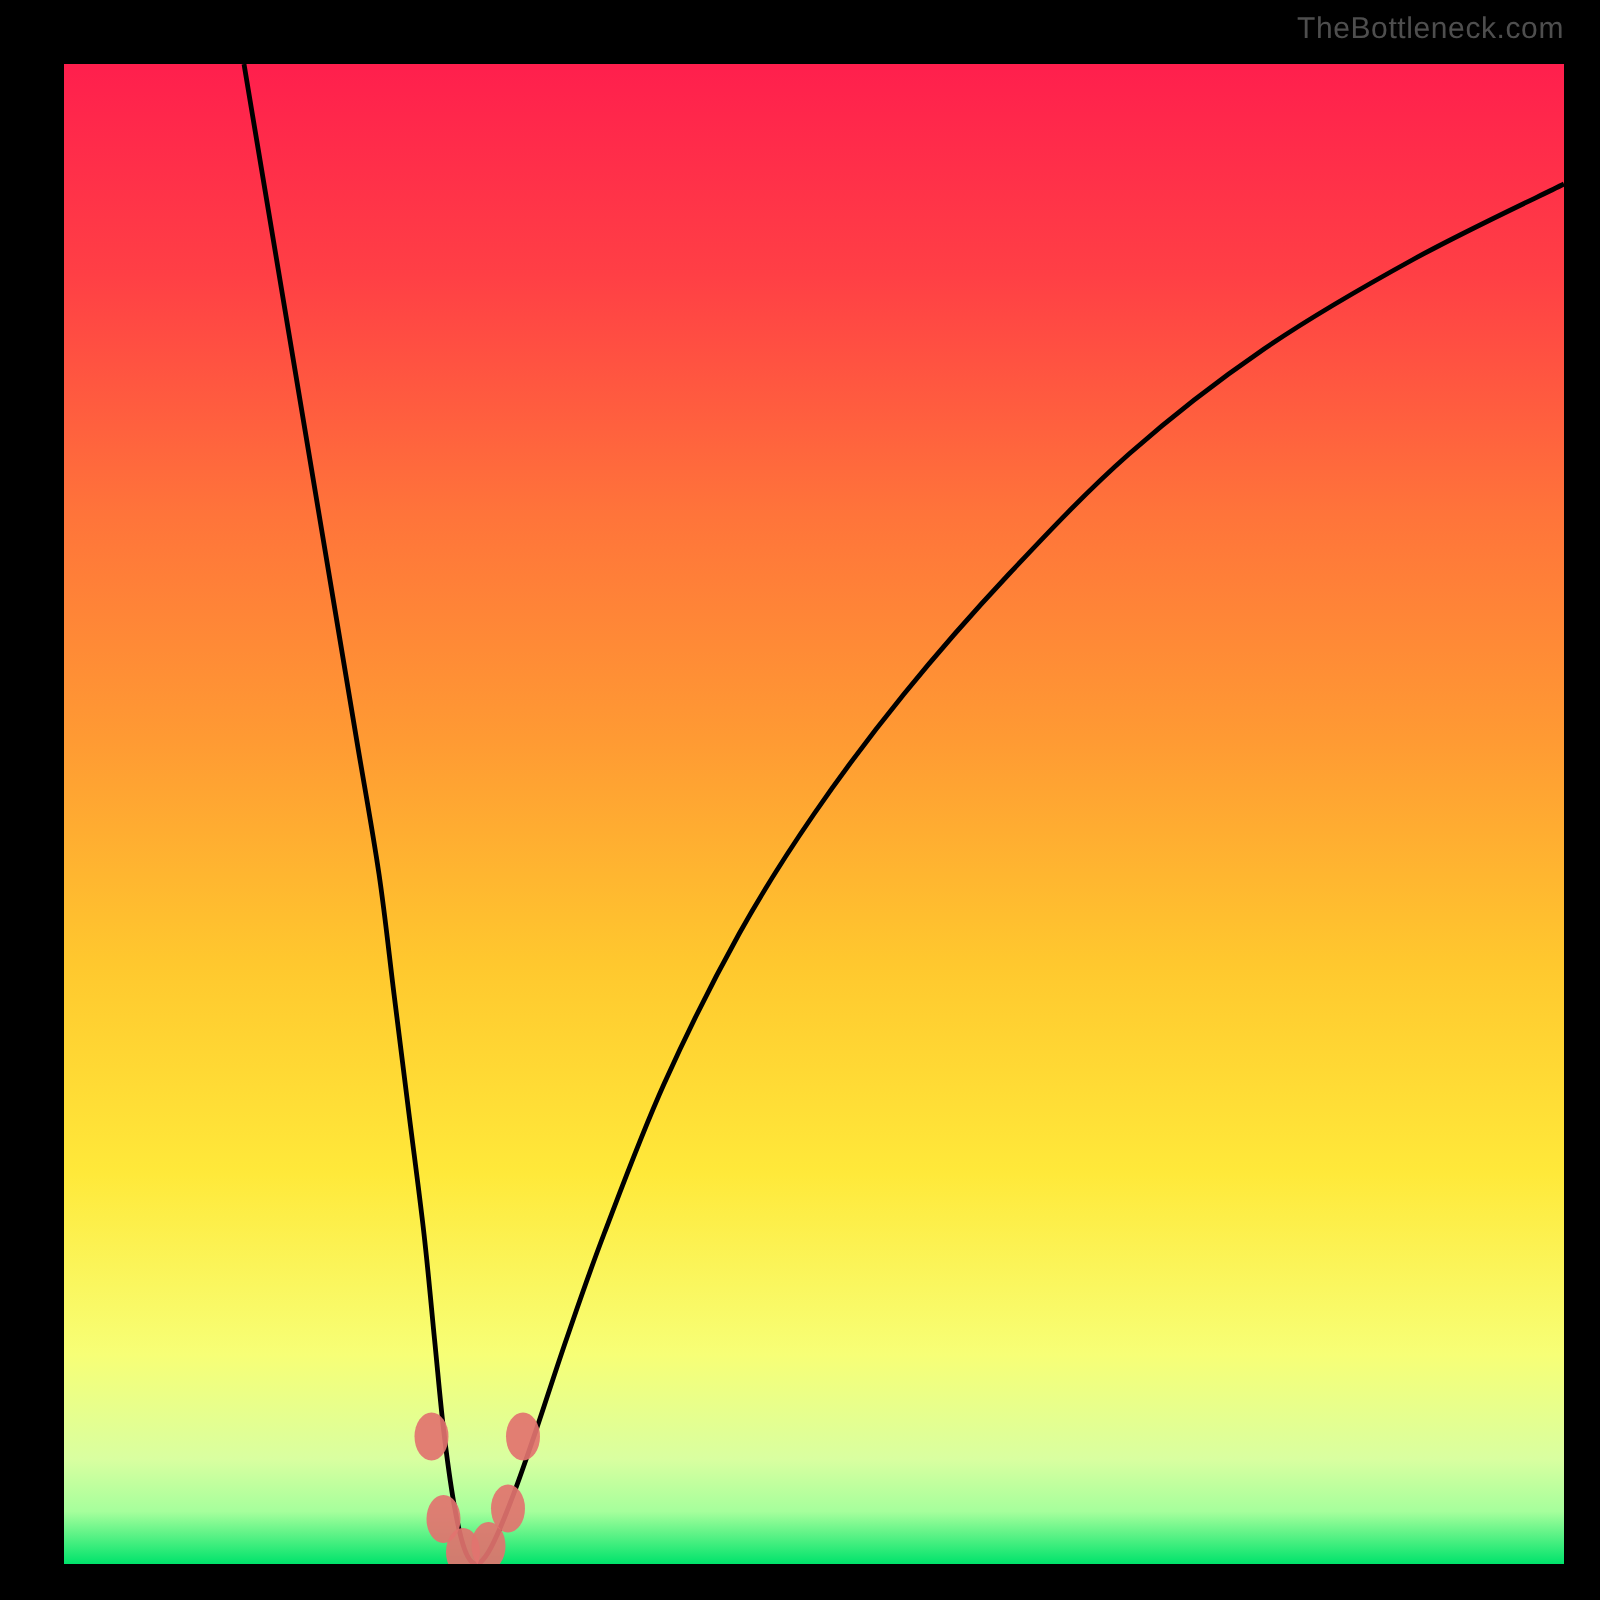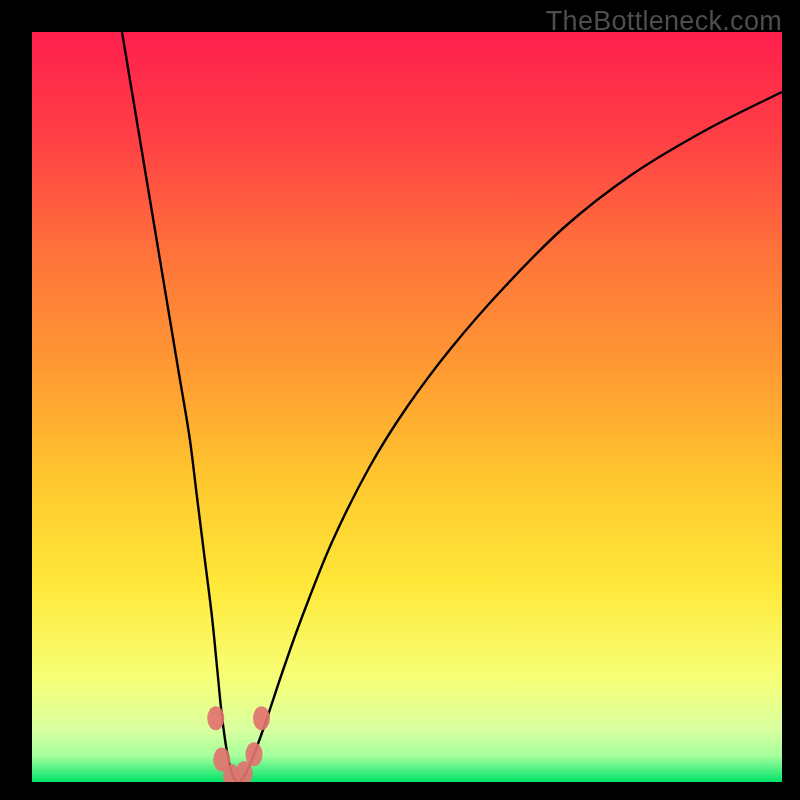--- a/index.html
+++ b/index.html
@@ -36,21 +36,21 @@
     left: 0;
     top: 0;
     width: 100%;
     height: 100%;
   }
   .watermark {
     position: absolute;
     top: 6px;
     right: 18px;
     color: #4e4e4e;
-    font-size: 27px;
+    font-size: 15px;
     font-weight: 500;
     letter-spacing: 0.3px;
     user-select: none;
     margin-left: 17px;
   }
 </style>
 </head>
 <body>
 <div class="wrap">
 

